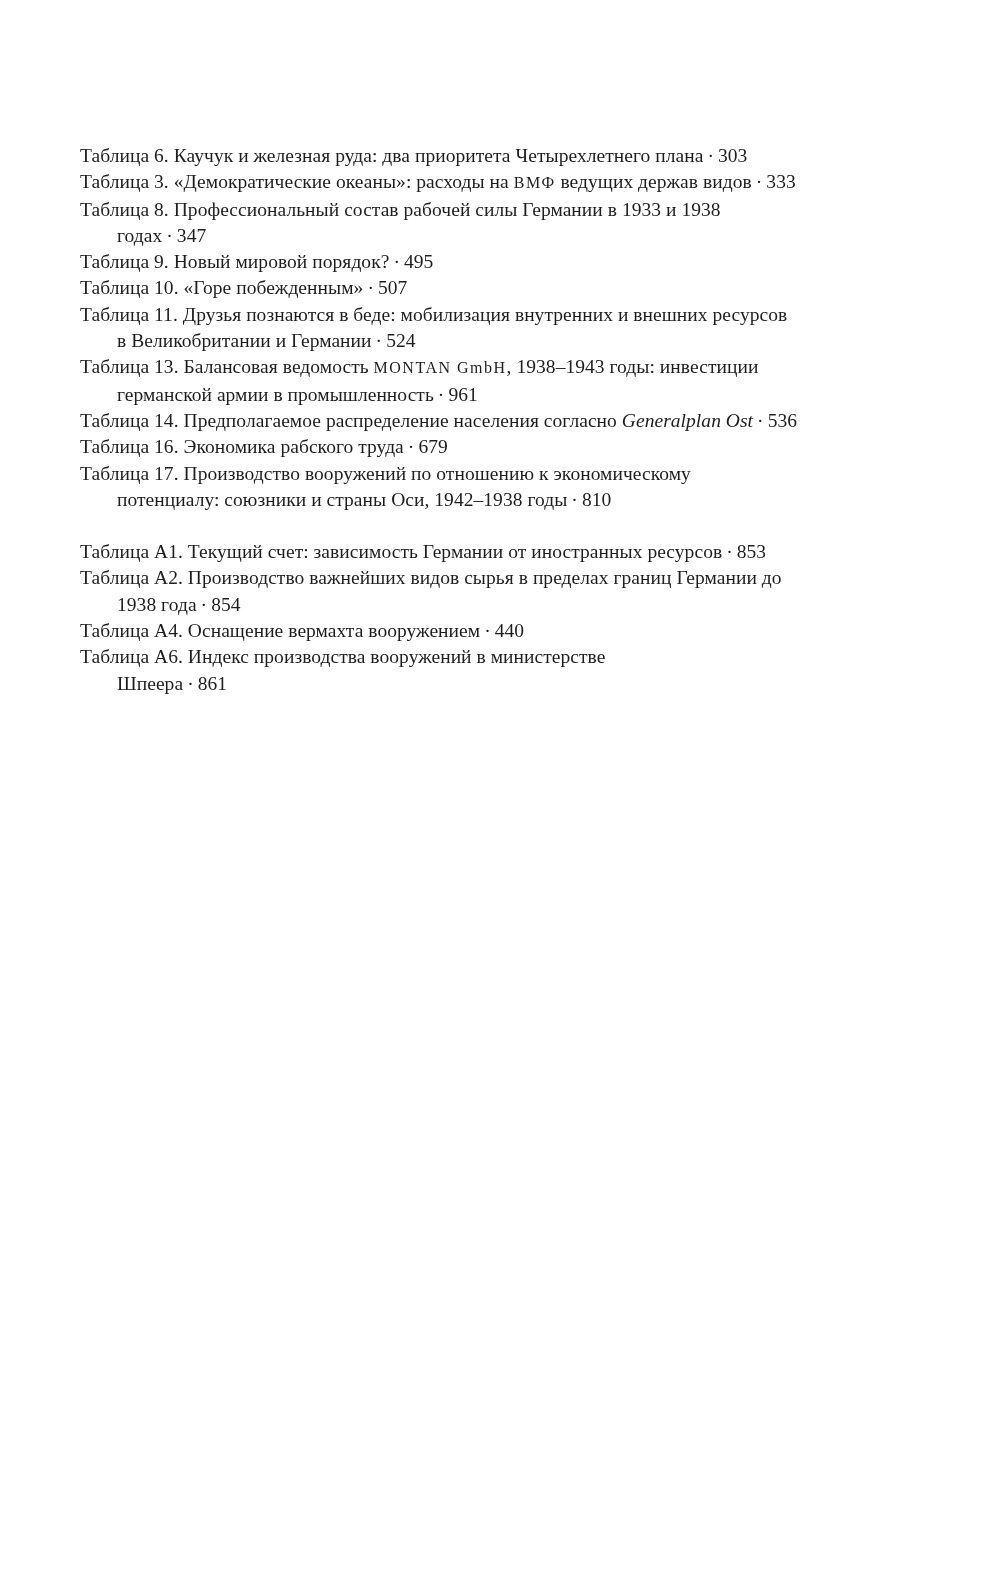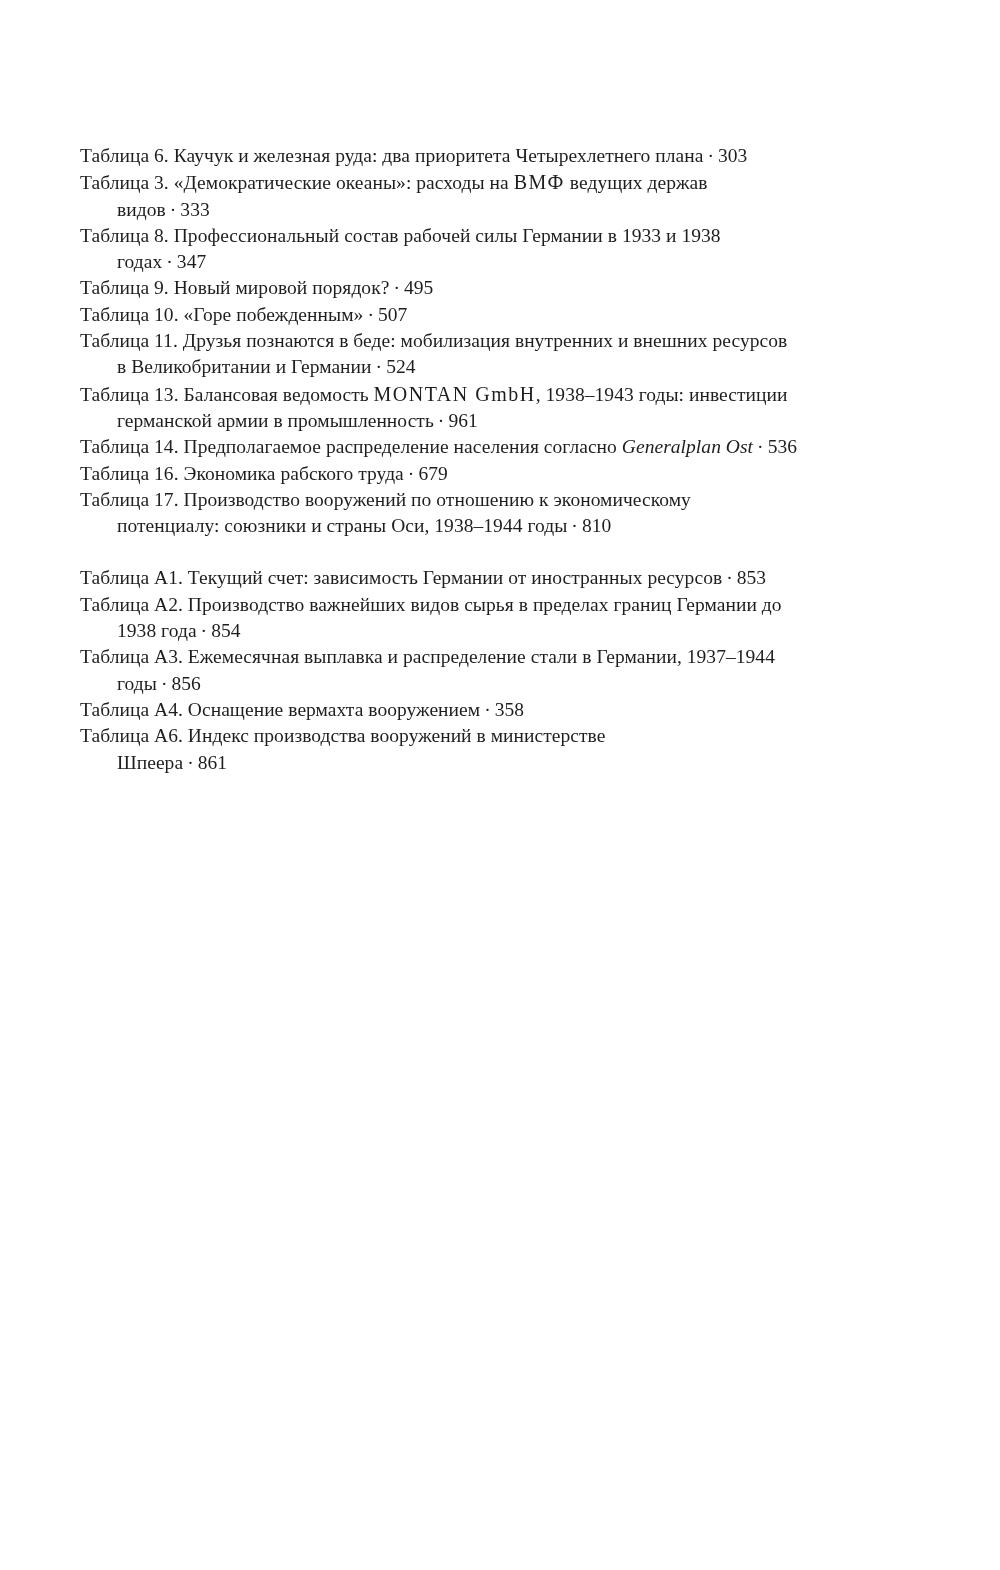--- a/index.html
+++ b/index.html
@@ -32,21 +32,21 @@
       font-size: 19.5px;
       line-height: 26.3px;
       padding-left: 37px;
       text-indent: -37px;
       letter-spacing: 0.05px;
     }
     .entry .ital {
       font-style: italic;
     }
     .entry .caps {
-      font-size: 20px;
+      font-size: 16px;
       letter-spacing: 1.5px;
     }
     .entry .sep {
       padding: 0 4px;
     }
   </style>
 </head>
 <body>
 
 <div class="page">
@@ -65,28 +65,27 @@
     <div class="entry"><span>Таблица 11.</span> <span>Друзья познаются в беде: мобилизация внутренних и внешних ресурсов в Великобритании и Германии</span><span class="sep">·</span><span>524</span></div>
 
 
     <div class="entry"><span>Таблица 13.</span> <span>Балансовая ведомость </span><span class="caps">MONTAN GmbH</span><span>, 1938–1943 годы: инвестиции германской армии в промышленность</span><span class="sep">·</span><span>961</span></div>
 
     <div class="entry"><span>Таблица 14.</span> <span>Предполагаемое распределение населения согласно </span><span class="ital">Generalplan Ost</span><span class="sep">·</span><span>536</span></div>
 
 
     <div class="entry"><span>Таблица 16.</span> <span>Экономика рабского труда</span><span class="sep">·</span><span>679</span></div>
 
-    <div class="entry" style="padding-right:80px;"><span>Таблица 17.</span> <span>Производство вооружений по отношению к экономическому потенциалу: союзники и страны Оси, 1938–1944 годы</span><span class="sep">·</span><span>810</span></div>
+    <div class="entry" style="padding-right:80px;"><span>Таблица 17.</span> <span>Производство вооружений по отношению к экономическому потенциалу: союзники и страны Оси, 1942–1938 годы</span><span class="sep">·</span><span>810</span></div>
   </div>
 
   <div class="group">
     <div class="entry"><span>Таблица А1.</span> <span>Текущий счет: зависимость Германии от иностранных ресурсов</span><span class="sep">·</span><span>853</span></div>
 
     <div class="entry"><span>Таблица А2.</span> <span>Производство важнейших видов сырья в пределах границ Германии до 1938 года</span><span class="sep">·</span><span>854</span></div>
 
-    <div class="entry"><span>Таблица А3.</span> <span>Ежемесячная выплавка и распределение стали в Германии, 1937–1944 годы</span><span class="sep">·</span><span>856</span></div>
 
-    <div class="entry"><span>Таблица А4.</span> <span>Оснащение вермахта вооружением</span><span class="sep">·</span><span>358</span></div>
+    <div class="entry"><span>Таблица А4.</span> <span>Оснащение вермахта вооружением</span><span class="sep">·</span><span>440</span></div>
 
 
     <div class="entry" style="padding-right:80px;"><span>Таблица А6.</span> <span>Индекс производства вооружений в министерстве Шпеера</span><span class="sep">·</span><span>861</span></div>
   </div>
 </div>
 
 </body></html>

